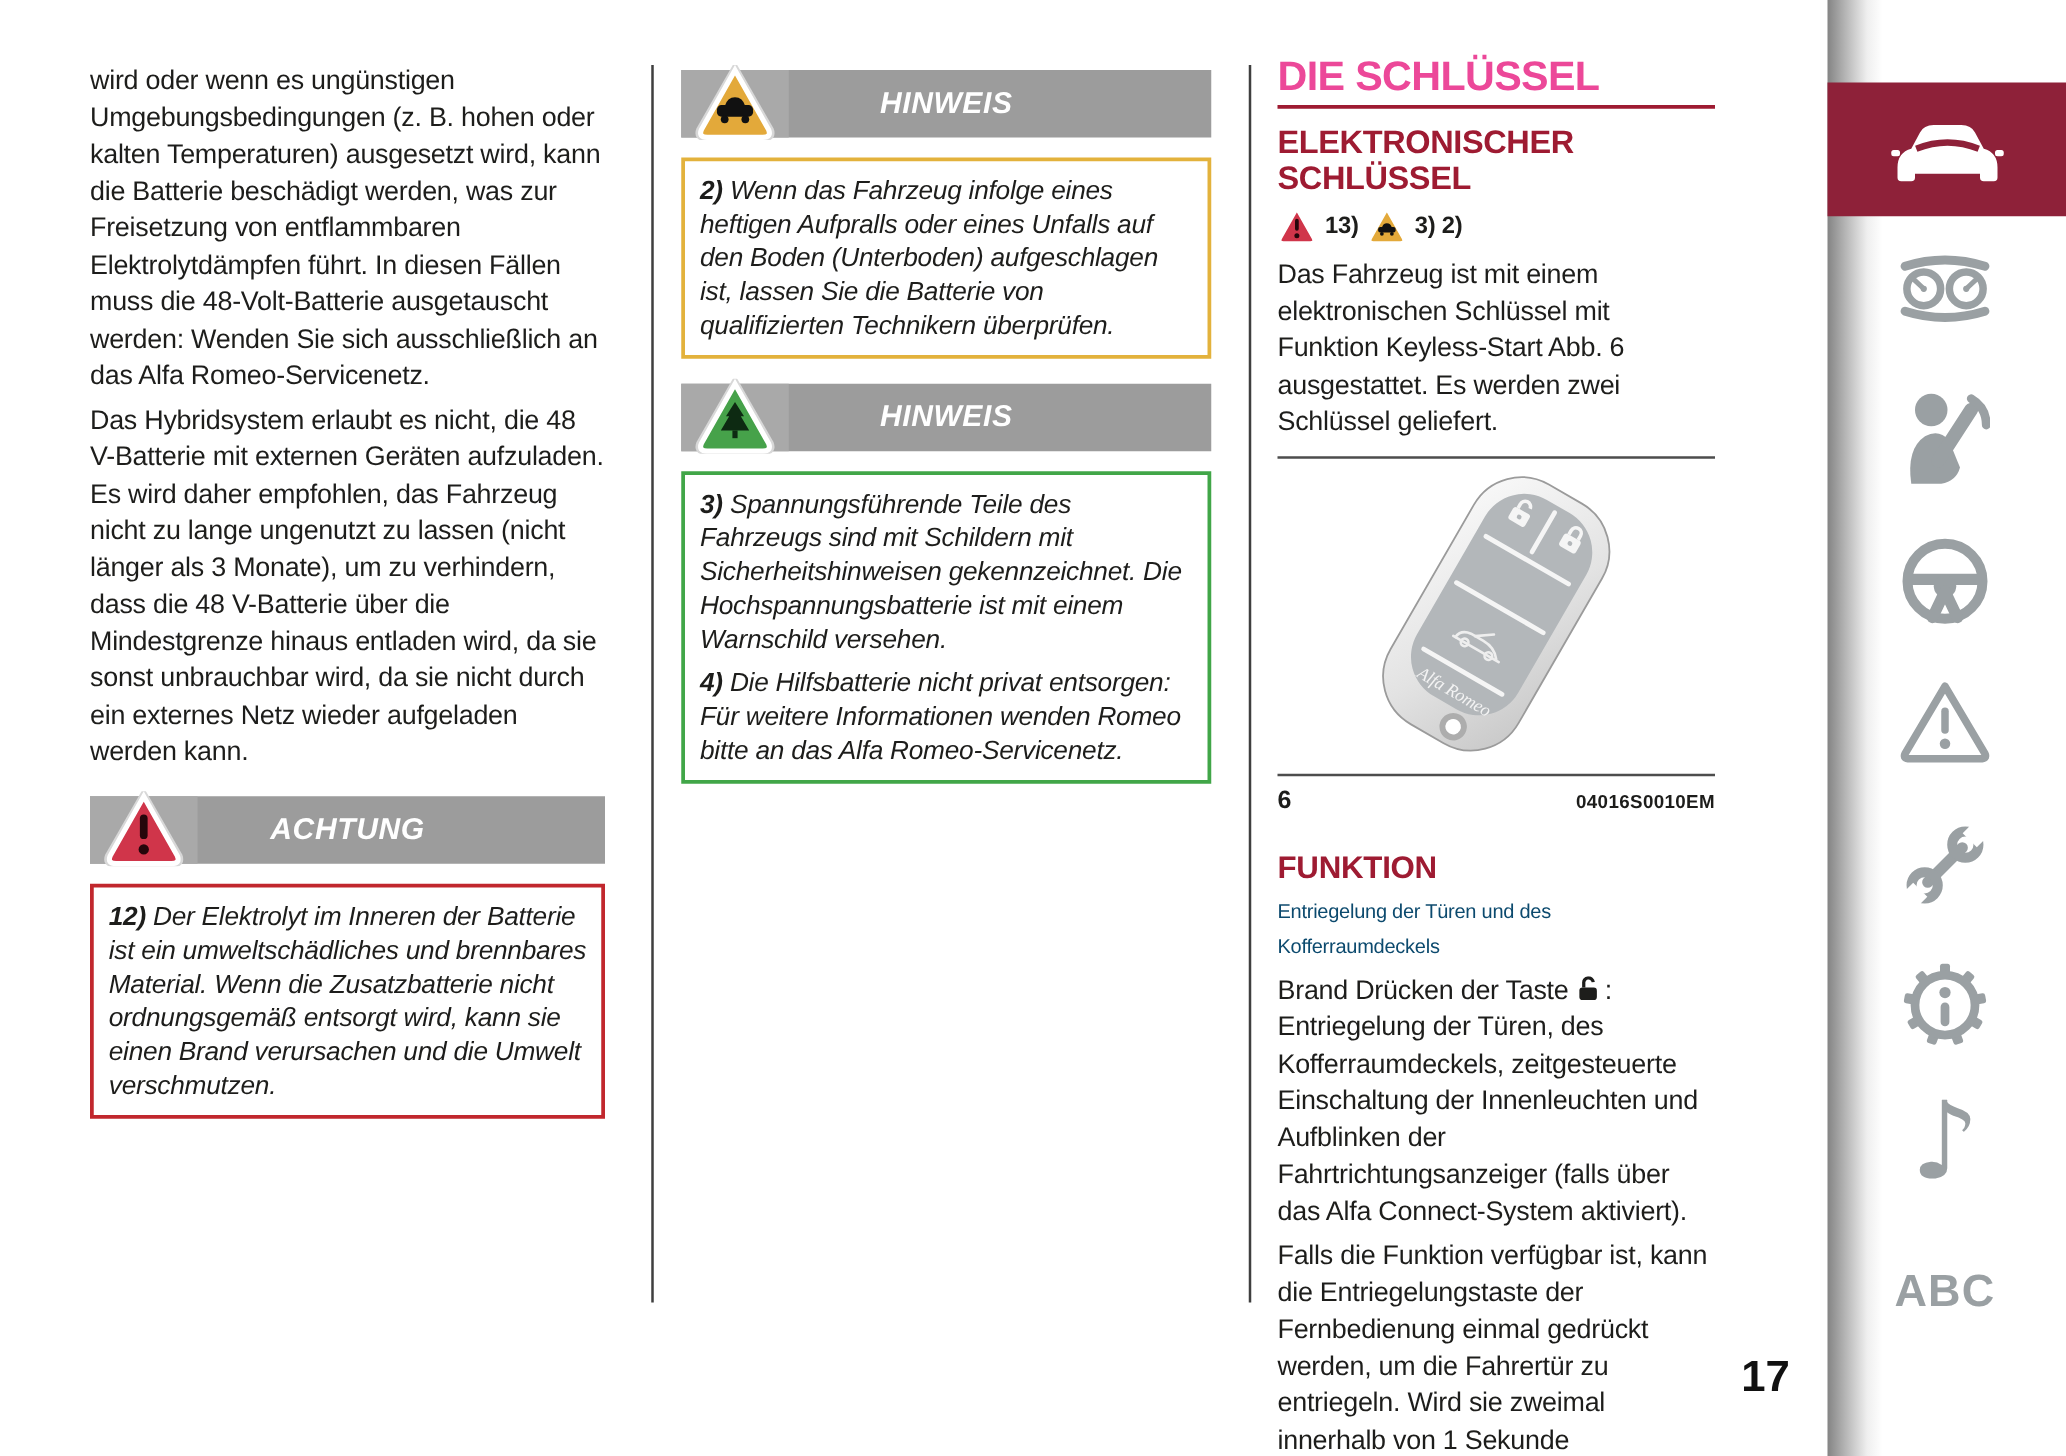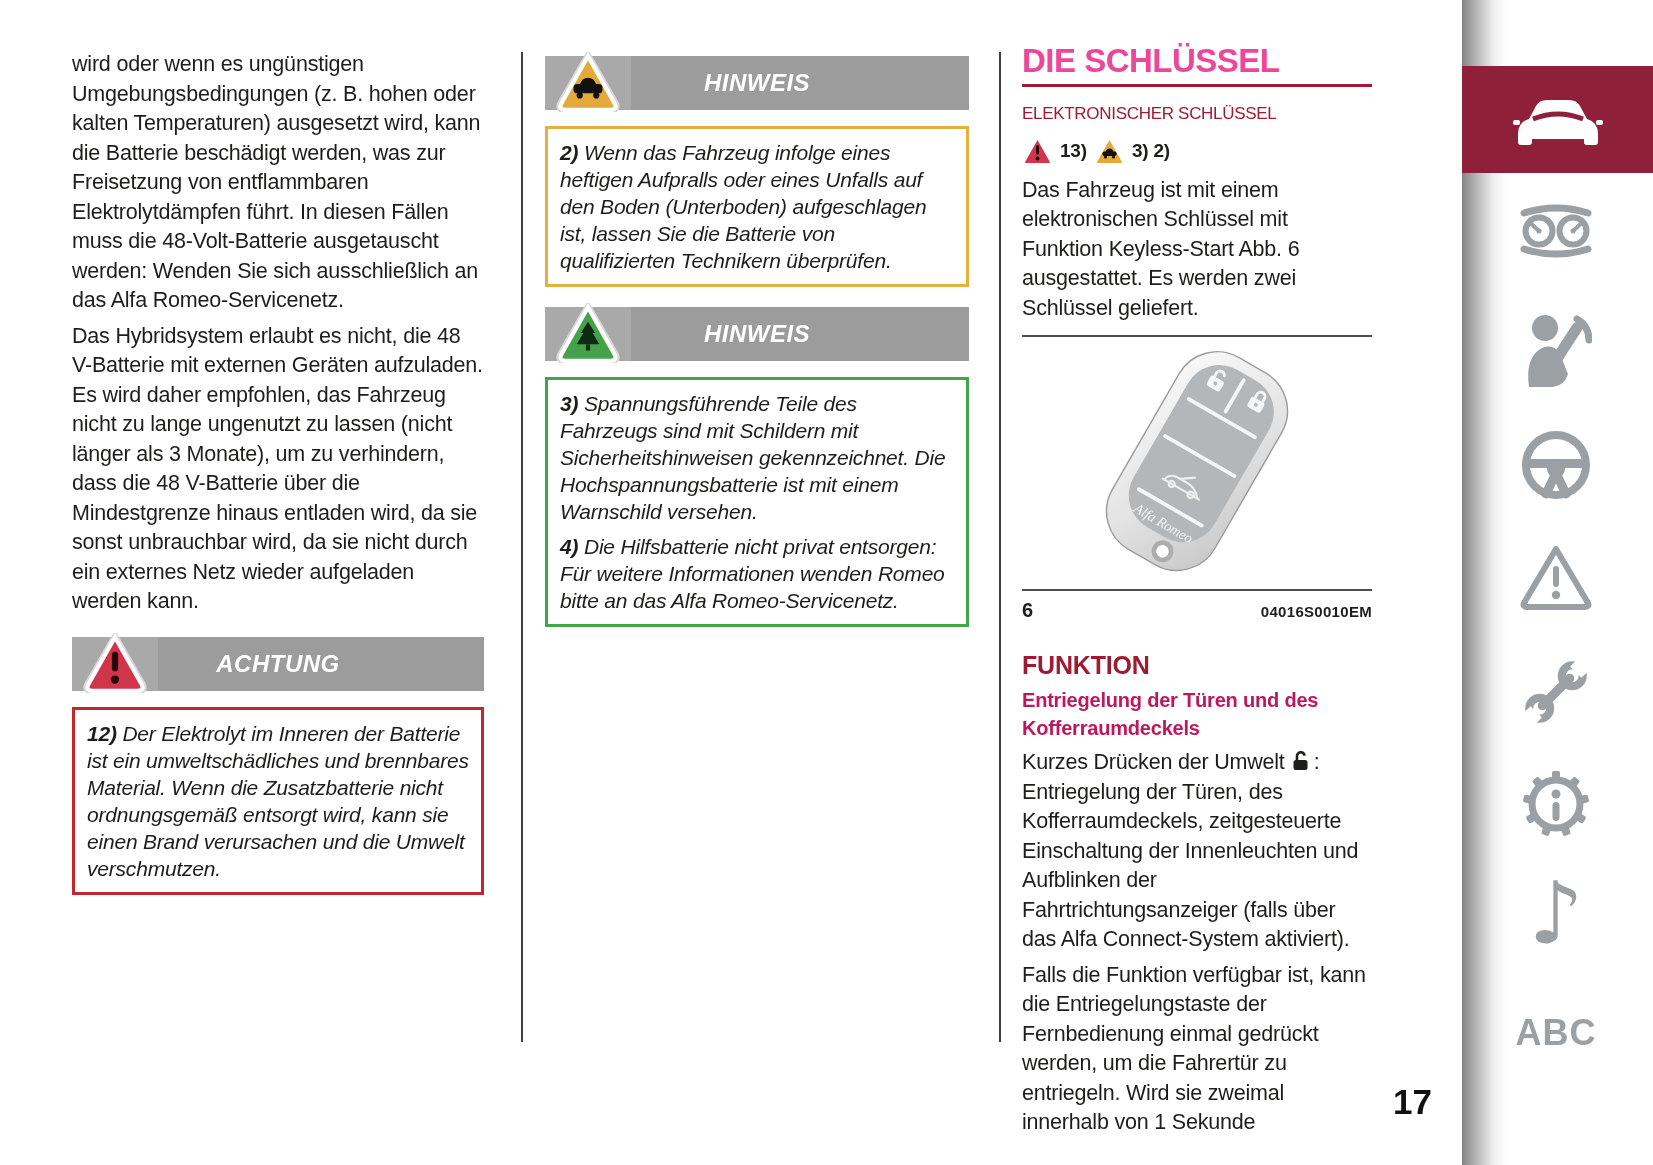--- a/index.html
+++ b/index.html
@@ -35,23 +35,23 @@
   .notebox p:last-child{margin-bottom:0;}
   .nb-yellow{border-color:#e3b23c;}
   .nb-green{border-color:#41a648;}
   .nb-red{border-color:#c1272d;}
   .ref{font-weight:bold;}
   .gap-top{margin-top:20px;}
 
   
   .h1{font-size:33px;font-weight:bold;color:#ec4899;letter-spacing:-0.5px;margin:0;}
   .h1rule{height:3px;background:#9e1b32;margin:8px 0 12px 0;}
-  .h2{font-size:17px;font-weight:normal;color:#9e1b32;letter-spacing:-0.3px;margin:0 0 8px 0;}
+  .h2{font-size:26px;font-weight:bold;color:#9e1b32;letter-spacing:-0.3px;margin:0 0 8px 0;}
   .h3{font-size:25px;font-weight:bold;color:#9e1b32;margin:24px 0 6px 0;}
-  .h4{font-size:20px;font-weight:bold;color:#be185d;line-height:28px;margin:0 0 6px 0;}
+  .h4{font-size:16px;font-weight:normal;color:#0c4a6e;line-height:28px;margin:0 0 6px 0;}
   .refrow{display:flex;align-items:center;gap:7px;margin:2px 0 10px 0;font-weight:bold;font-size:19px;}
   .figure{margin-top:12px;}
   .figrule{height:2px;background:#4d4d4d;}
   .figbody{height:252px;display:flex;align-items:center;justify-content:center;}
   .figcap{display:flex;justify-content:space-between;align-items:baseline;padding-top:5px;margin-bottom:4px;}
   .fignum{font-weight:bold;font-size:20px;}
   .figcode{font-weight:bold;font-size:15px;letter-spacing:0.3px;}
   .lockglyph{margin:0 5px 0 7px;vertical-align:-2px;}
 
   
@@ -199,21 +199,21 @@
     <div class="figrule"></div>
     <div class="figcap">
       <span class="fignum">6</span>
       <span class="figcode">04016S0010EM</span>
     </div>
   </div>
 
   <h3 class="h3">FUNKTION</h3>
   <div class="h4">Entriegelung der Türen und des Kofferraumdeckels</div>
 
-  <p><span>Kurzes Drücken der Umwelt</span><svg class="lockglyph" width="17" height="20" viewBox="0 0 17 20">
+  <p><span>Brand Drücken der Taste</span><svg class="lockglyph" width="17" height="20" viewBox="0 0 17 20">
         <rect x="1.5" y="9" width="14" height="10" rx="2.5" fill="#1d1d1b"></rect>
         <path d="M5 9 V5.5 a3.8 3.8 0 0 1 7.6 -0.8" fill="none" stroke="#1d1d1b" stroke-width="2.6"></path>
       </svg><span>: Entriegelung der Türen, des Kofferraumdeckels, zeitgesteuerte Einschaltung der Innenleuchten und Aufblinken der Fahrtrichtungsanzeiger (falls über das Alfa Connect-System aktiviert).</span></p>
 
   <p>Falls die Funktion verfügbar ist, kann die Entriegelungstaste der Fernbedienung einmal gedrückt werden, um die Fahrertür zu entriegeln. Wird sie zweimal innerhalb von 1 Sekunde</p>
 </div>
 
 <div id="edge-strip" class="abs"></div>
 
 <div id="side-banner" class="abs">

